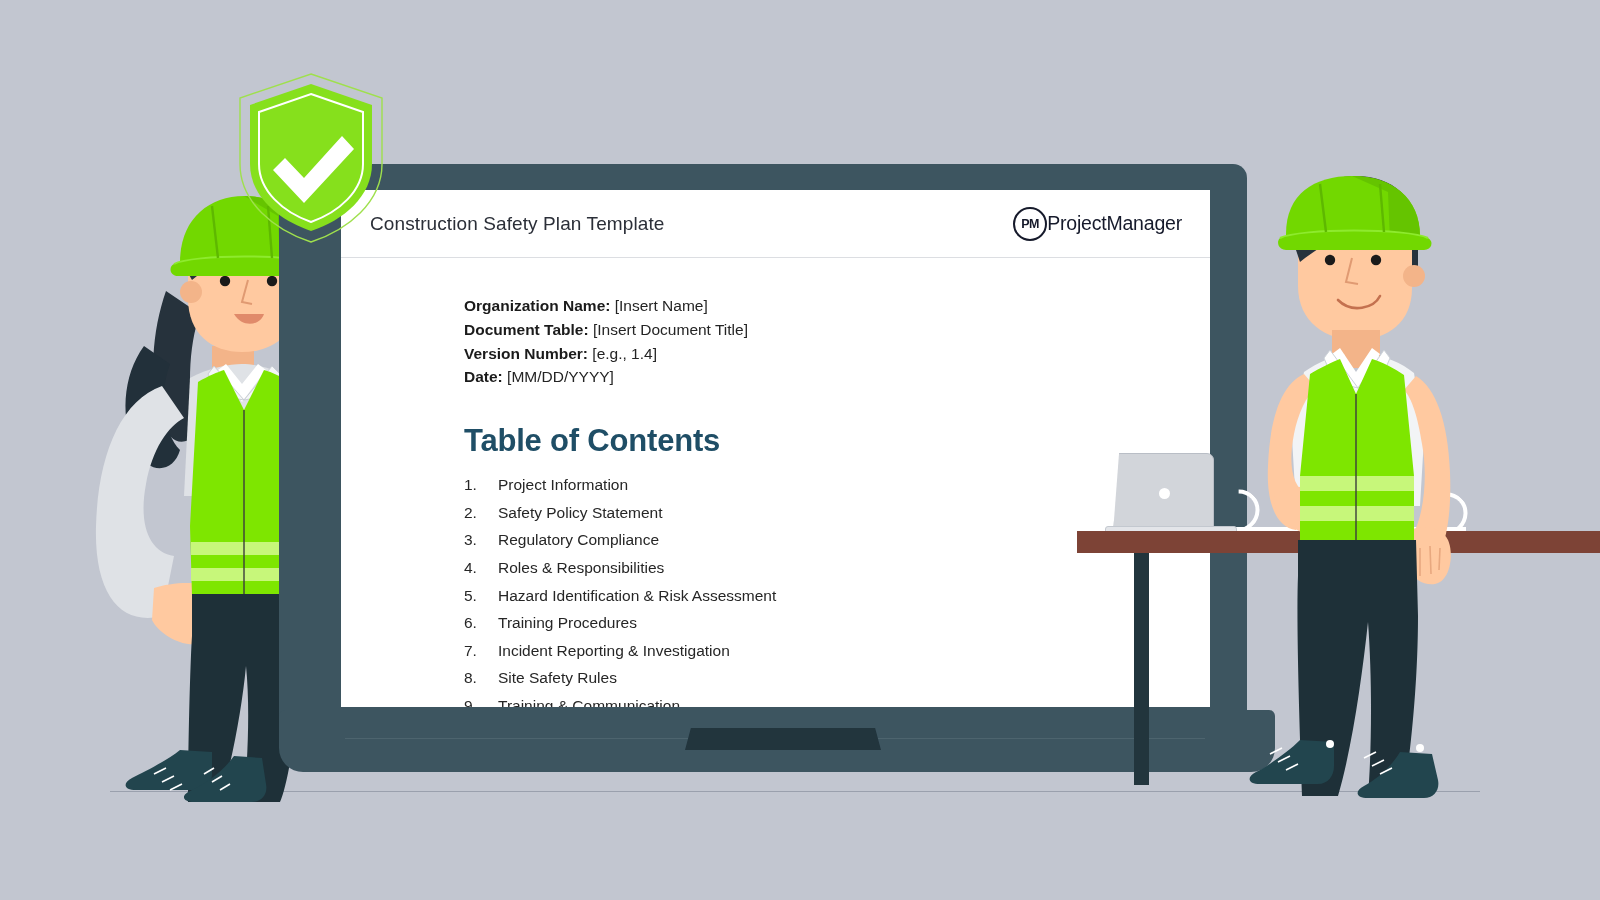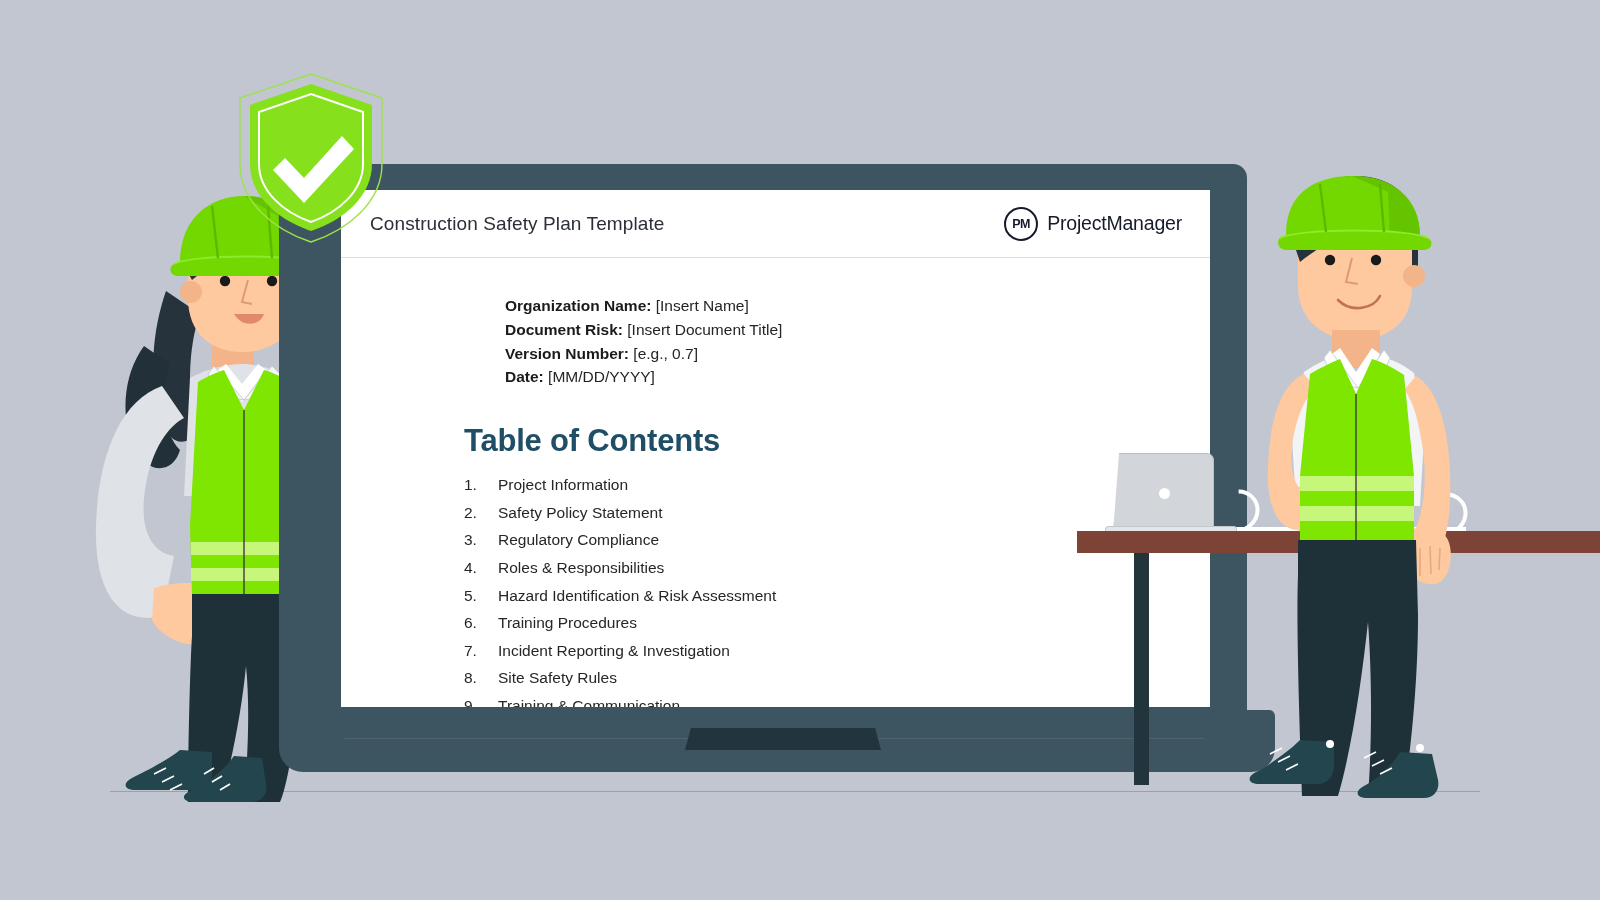--- a/index.html
+++ b/index.html
@@ -94,21 +94,20 @@
   .doc-title {
     font-size: 19px;
     color: #2b2f38;
     font-family: "Liberation Sans", sans-serif;
     letter-spacing: 0.1px;
   }
 
   .brand {
     display: flex;
     align-items: center;
-    gap: 9px;
   }
   .brand-mark {
     width: 34px;
     height: 34px;
     border-radius: 50%;
     border: 2.6px solid #161a2b;
     display: flex;
     align-items: center;
     justify-content: center;
     font-size: 12.5px;
@@ -126,21 +125,20 @@
 
   .page-body {
     padding: 36px 0 0 123px;
   }
 
   .meta-line {
     font-size: 15.5px;
     line-height: 23.8px;
     color: #1b1b1b;
     font-family: "Liberation Sans", sans-serif;
-    margin-left: 41px;
   }
   .meta-line b { font-weight: bold; }
   .meta-val { font-weight: normal; color: #242424; }
 
   .toc-heading {
     margin-top: 34px;
     font-size: 31px;
     color: #1f4e66;
     font-weight: bold;
     letter-spacing: -0.2px;
@@ -333,26 +331,26 @@
     </div>
 
     <div class="page-body">
 
       <div>
         <div class="meta-line">
           <b>Organization Name:</b>
           <span class="meta-val">[Insert Name]</span>
         </div>
         <div class="meta-line">
-          <b>Document Risk:</b>
+          <b>Document Table:</b>
           <span class="meta-val">[Insert Document Title]</span>
         </div>
         <div class="meta-line">
           <b>Version Number:</b>
-          <span class="meta-val">[e.g., 0.7]</span>
+          <span class="meta-val">[e.g., 1.4]</span>
         </div>
         <div class="meta-line">
           <b>Date:</b>
           <span class="meta-val">[MM/DD/YYYY]</span>
         </div>
       </div>
 
       <h2 class="toc-heading">Table of Contents</h2>
 
       <ol class="toc-list">

